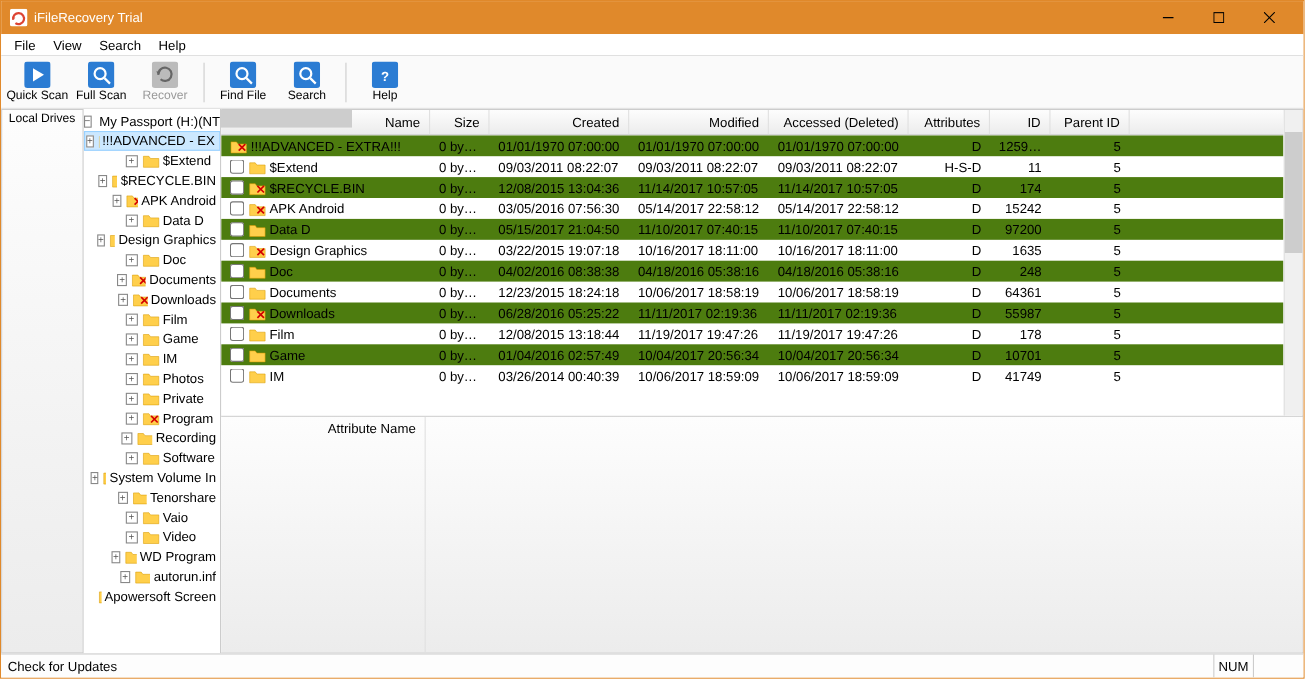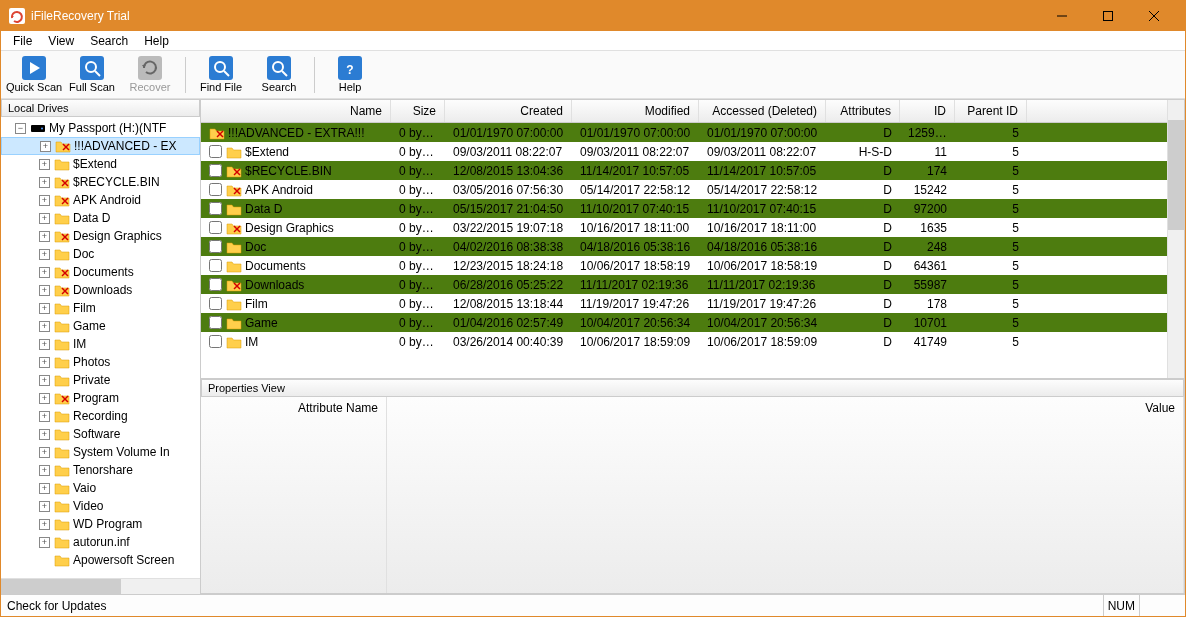--- a/index.html
+++ b/index.html
@@ -20,21 +20,21 @@
 
 .toolbar { height: 48px; display: flex; align-items: center; padding: 2px 4px; background: #fafafa; border-bottom: 1px solid #e0e0e0; }
 .tool-btn { display: flex; flex-direction: column; align-items: center; width: 58px; height: 44px; justify-content: center; }
 .tool-btn .icon { width: 24px; height: 24px; }
 .tool-btn span { font-size: 11px; margin-top: 1px; }
 .tool-btn.disabled span { color: #999; }
 .tool-sep { width: 1px; height: 36px; background: #ccc; margin: 0 6px; }
 
 
 .main { flex: 1; display: flex; overflow: hidden; }
-.sidebar { width: 200px; display: flex; flex-direction: column; border-right: 1px solid #ccc; }
+.sidebar { width: 200px; display: flex; flex-direction: row; border-right: 1px solid #ccc; }
 .panel-header { background: linear-gradient(#fdfdfd,#ececec); border: 1px solid #ccc; padding: 2px 6px; font-size: 11px; }
 .tree { flex: 1; overflow: auto; padding: 2px 0; }
 .tree-item { display: flex; align-items: center; height: 18px; padding-right: 4px; white-space: nowrap; }
 .tree-item .exp { width: 11px; height: 11px; border: 1px solid #888; display:flex; align-items:center; justify-content:center; margin-right: 4px; font-size: 9px; line-height:9px; color:#555; background:#fff;}
 .tree-item .exp.blank { border:none; background:transparent;}
 .tree-item .linepad { display:inline-block; }
 .tree-item .icon { width: 16px; height: 16px; margin-right: 3px; }
 .tree-item.selected { background: #CCE8FF; border:1px solid #99D1FF; height:18px;}
 .tree-scroll-h { height: 16px; border-top:1px solid #e0e0e0; background:#f0f0f0; position:relative;}
 .tree-scroll-h .thumb{ position:absolute; left:0; top:0; height:16px; width:120px; background:#cdcdcd;}
@@ -599,25 +599,23 @@
               <div class="cell col-id">41749</div>
               <div class="cell col-parent">5</div>
             </div>
           </div>
       </div>
       <div class="vscroll">
           <div class="thumb"></div>
         </div>
     </div>
     <div class="properties">
-      <div class="panel-header">Properties View</div>
       <div class="prop-body">
         <div class="list-header" style="border-bottom:none;">
           <div class="col prop-col-name">Attribute Name</div>
-          <div class="col prop-col-value">Value</div>
         </div>
       </div>
     </div>
   </div>
 </div>
 
 <div class="statusbar">
   <span>Check for Updates</span>
   <span class="spacer"></span>
   <span class="cell">NUM</span>

